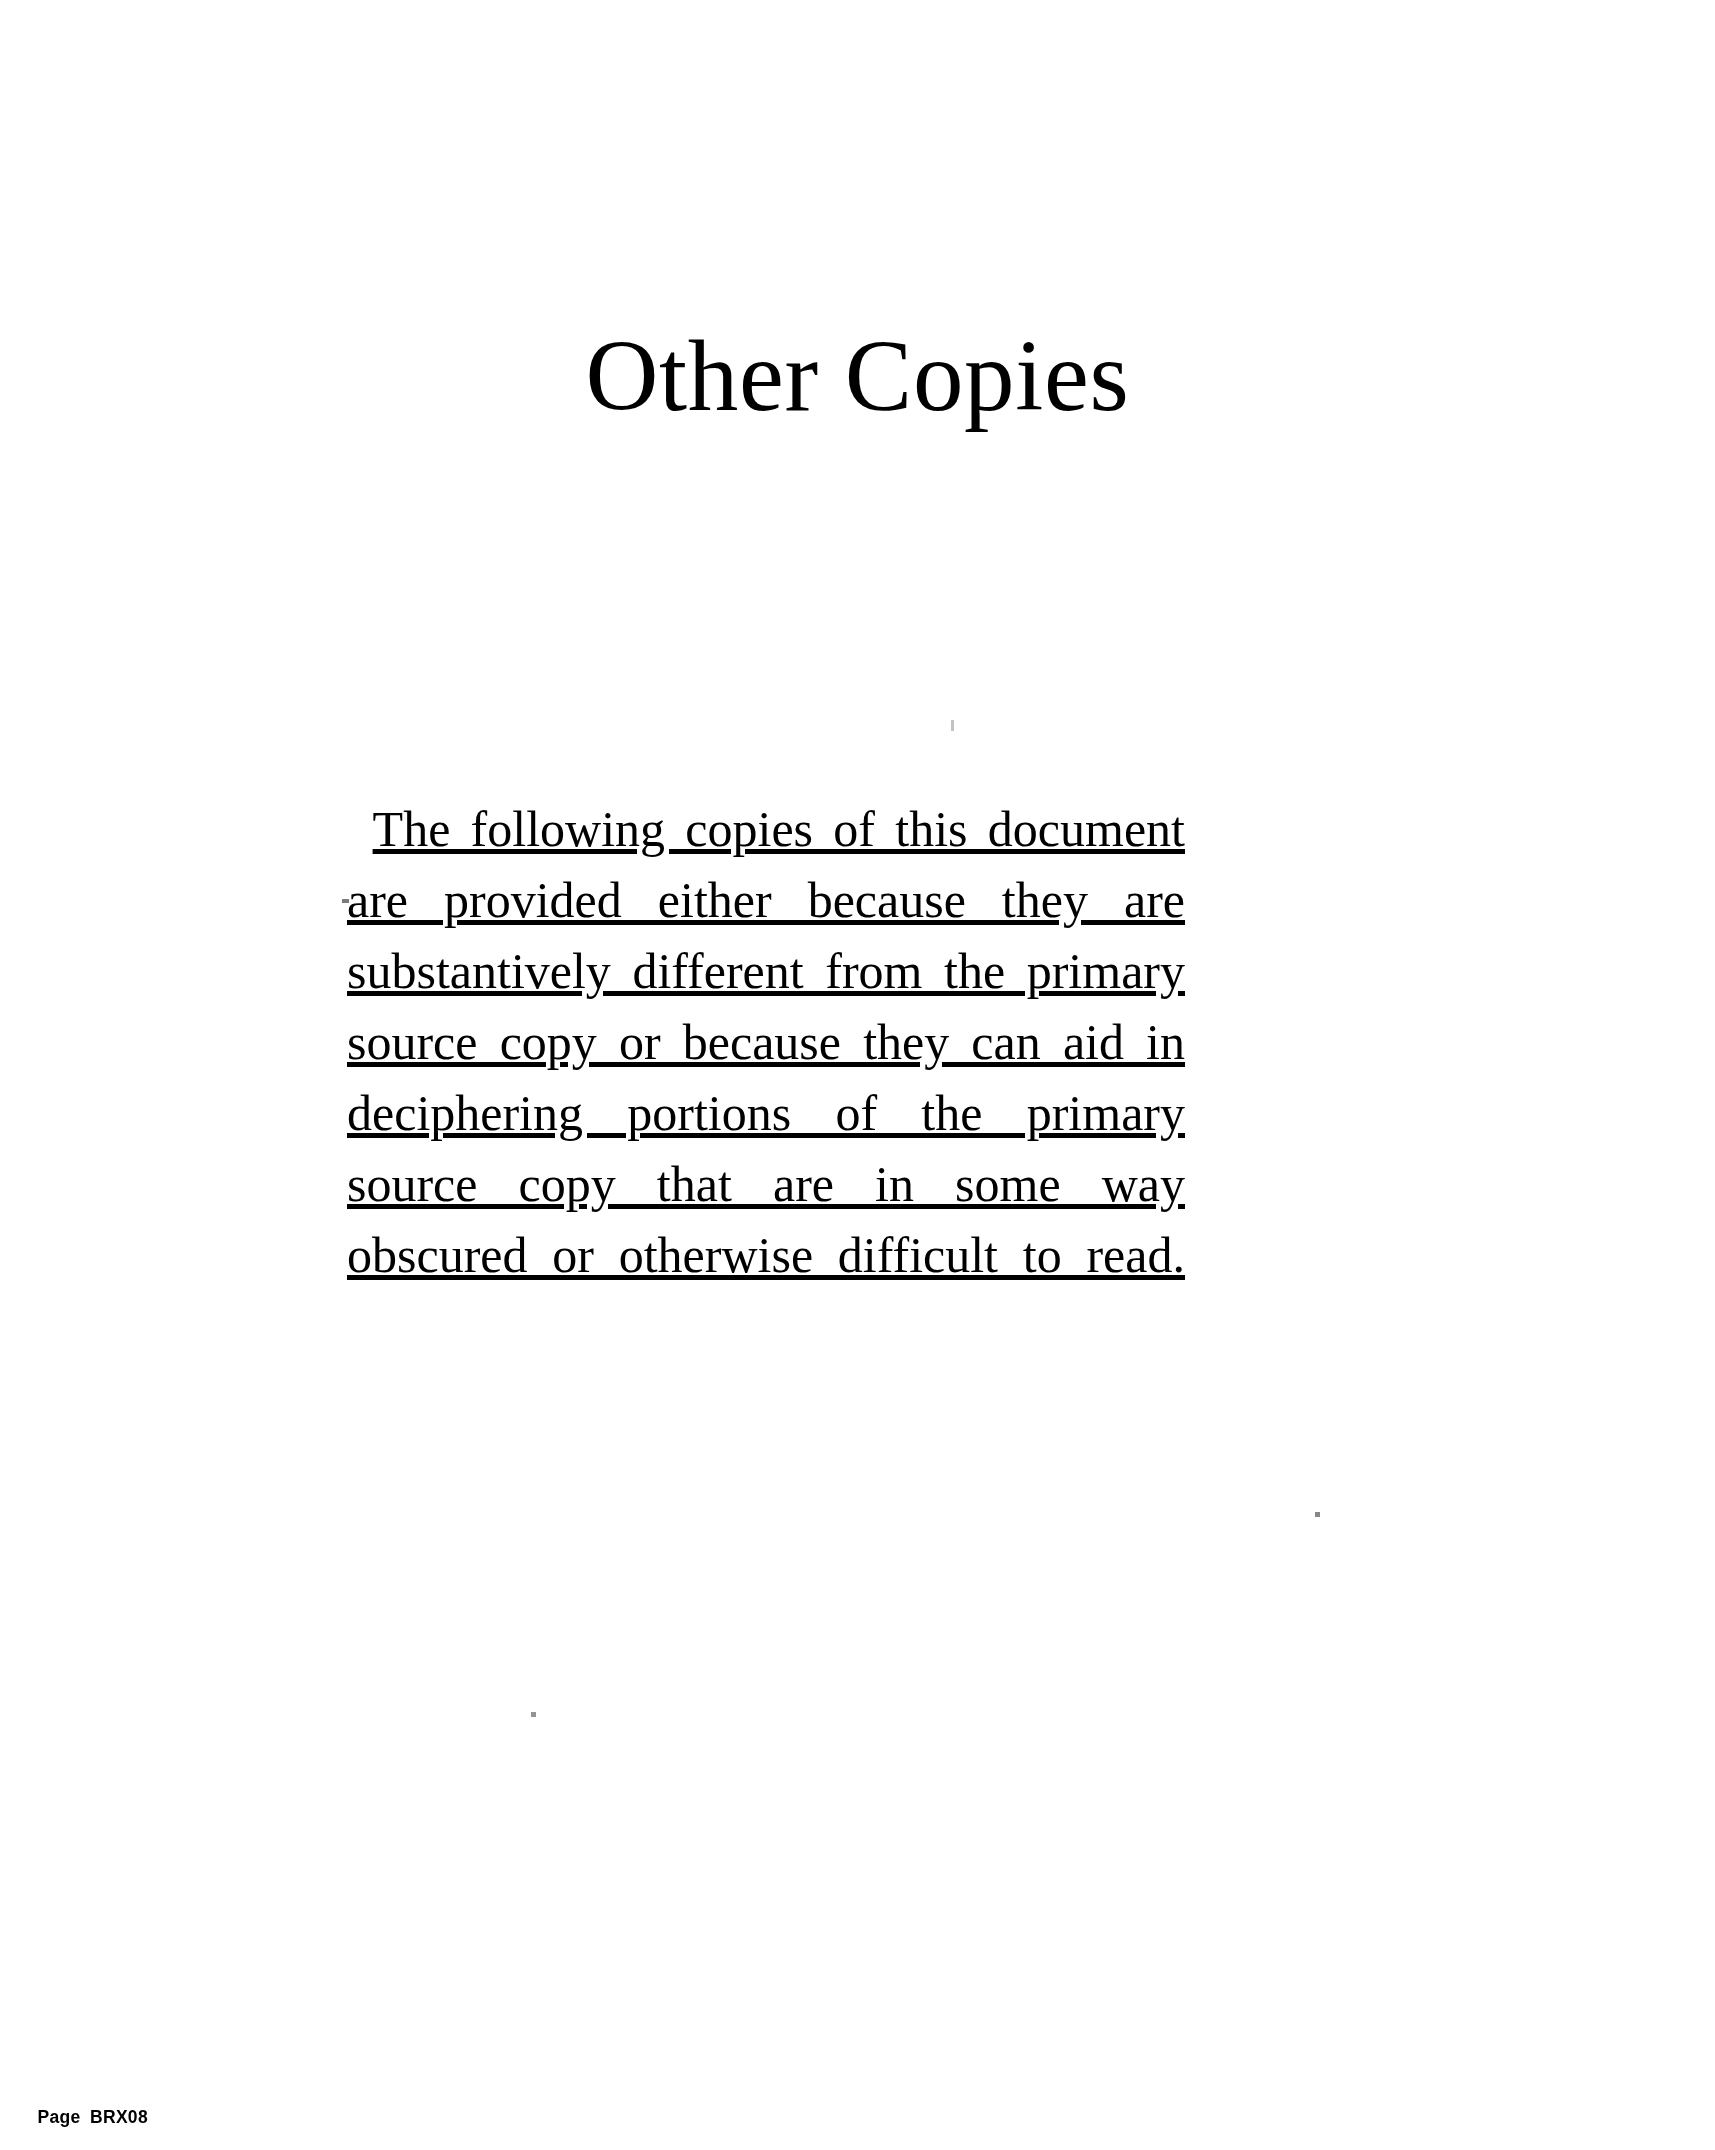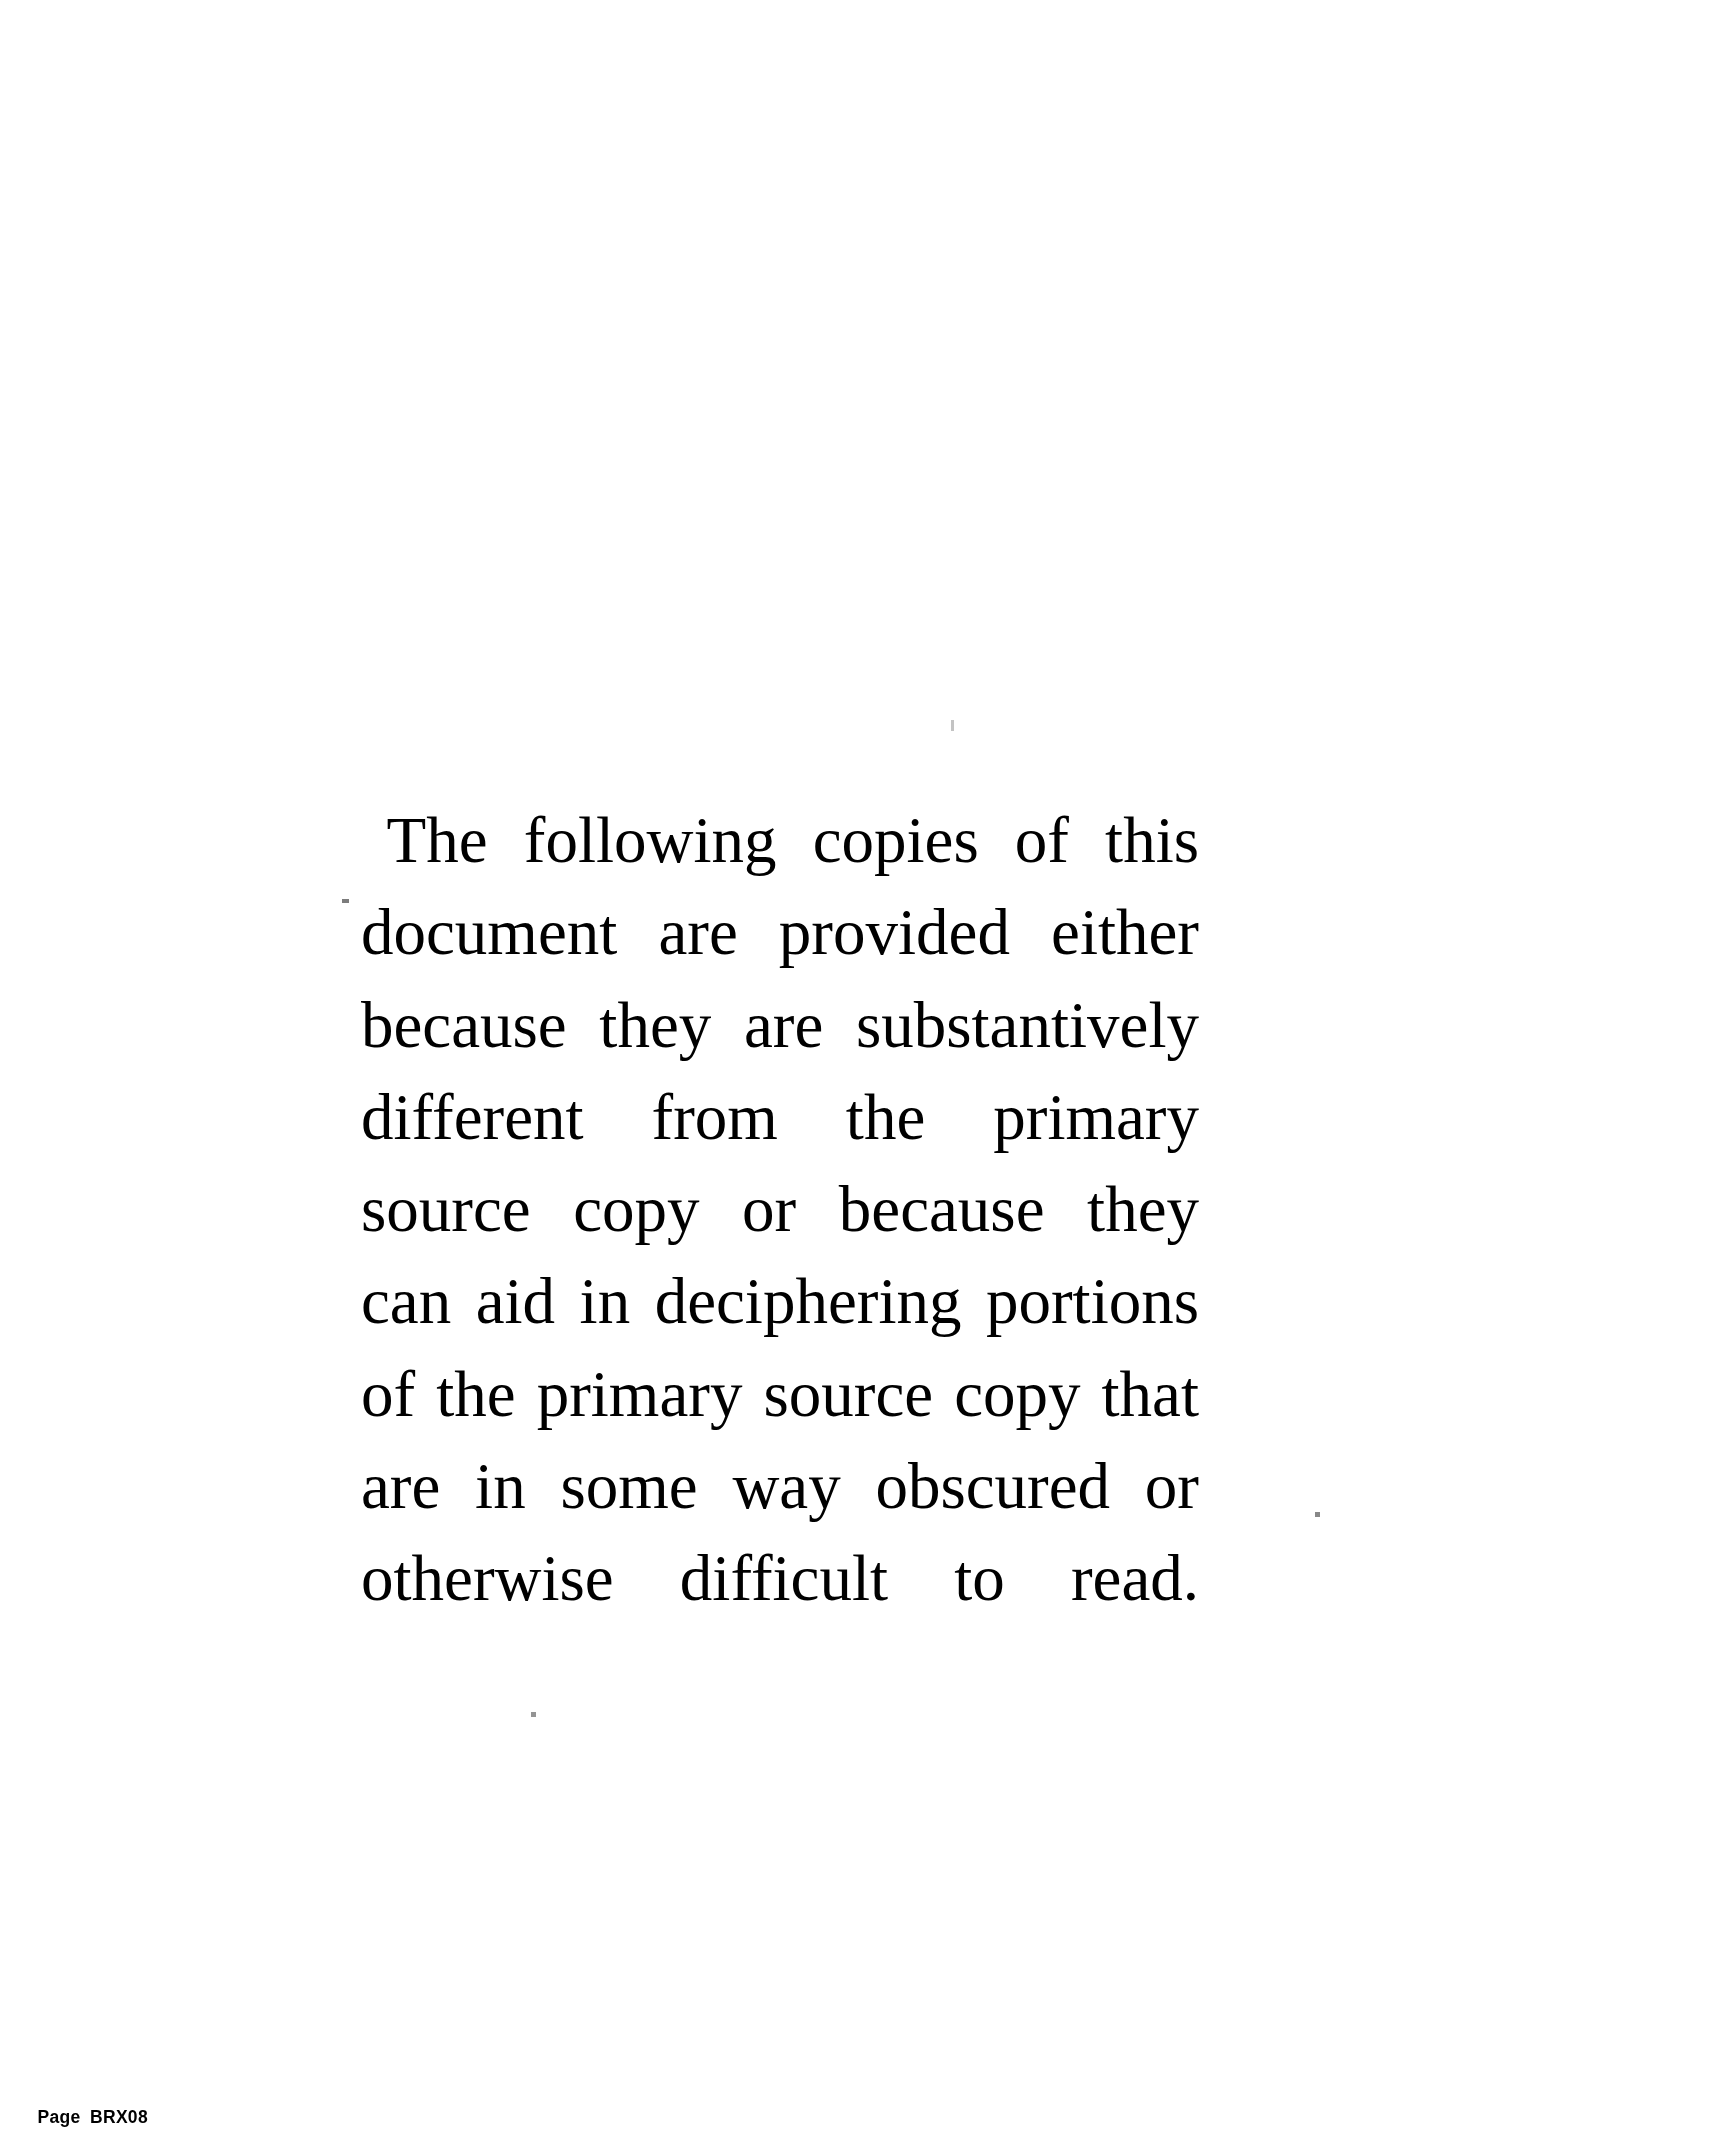--- a/index.html
+++ b/index.html
@@ -30,30 +30,31 @@
     text-align: center;
     font-family: "Liberation Serif", serif;
     font-size: 101px;
     line-height: 1.05;
     font-weight: 400;
     letter-spacing: 0.7px;
   }
 
   .body-block {
     position: absolute;
-    left: 361px;
+    left: 347px;
     top: 794px;
     width: 838px;
     font-family: "Liberation Serif", serif;
-    font-size: 65px;
+    font-size: 50px;
     line-height: 1.42;
     text-align: justify;
     text-justify: inter-word;
     text-indent: 25.6px;
     hyphens: none;
+    text-decoration: underline;
   }
 
   .body-block::after {
     content: "";
     display: inline-block;
     width: 100%;
   }
 
   .footer {
     position: absolute;
@@ -80,20 +81,21 @@
     position: absolute;
     background: #111111;
     opacity: 0.55;
   }
 </style>
 </head>
 <body>
 
 <div class="page">
 
+  <div class="doc-title">Other Copies</div>
 
   <div class="body-block">The following copies of this document are provided either because they are substantively different from the primary source copy or because they can aid in deciphering portions of the primary source copy that are in some way obscured or otherwise difficult to read.</div>
 
   <div class="speck" style="left:342px; top:899px; width:7.4px; height:4px;"></div>
   <div class="speck" style="left:951px; top:720px; width:3.4px; height:10.8px; opacity:0.25;"></div>
   <div class="speck" style="left:1315px; top:1512px; width:4.7px; height:4.7px; opacity:0.5;"></div>
   <div class="speck" style="left:531px; top:1712px; width:5.4px; height:5.4px; opacity:0.45;"></div>
 
   <div class="footer">
     <span class="footer-label">Page</span><span class="footer-code">BRX08</span>

